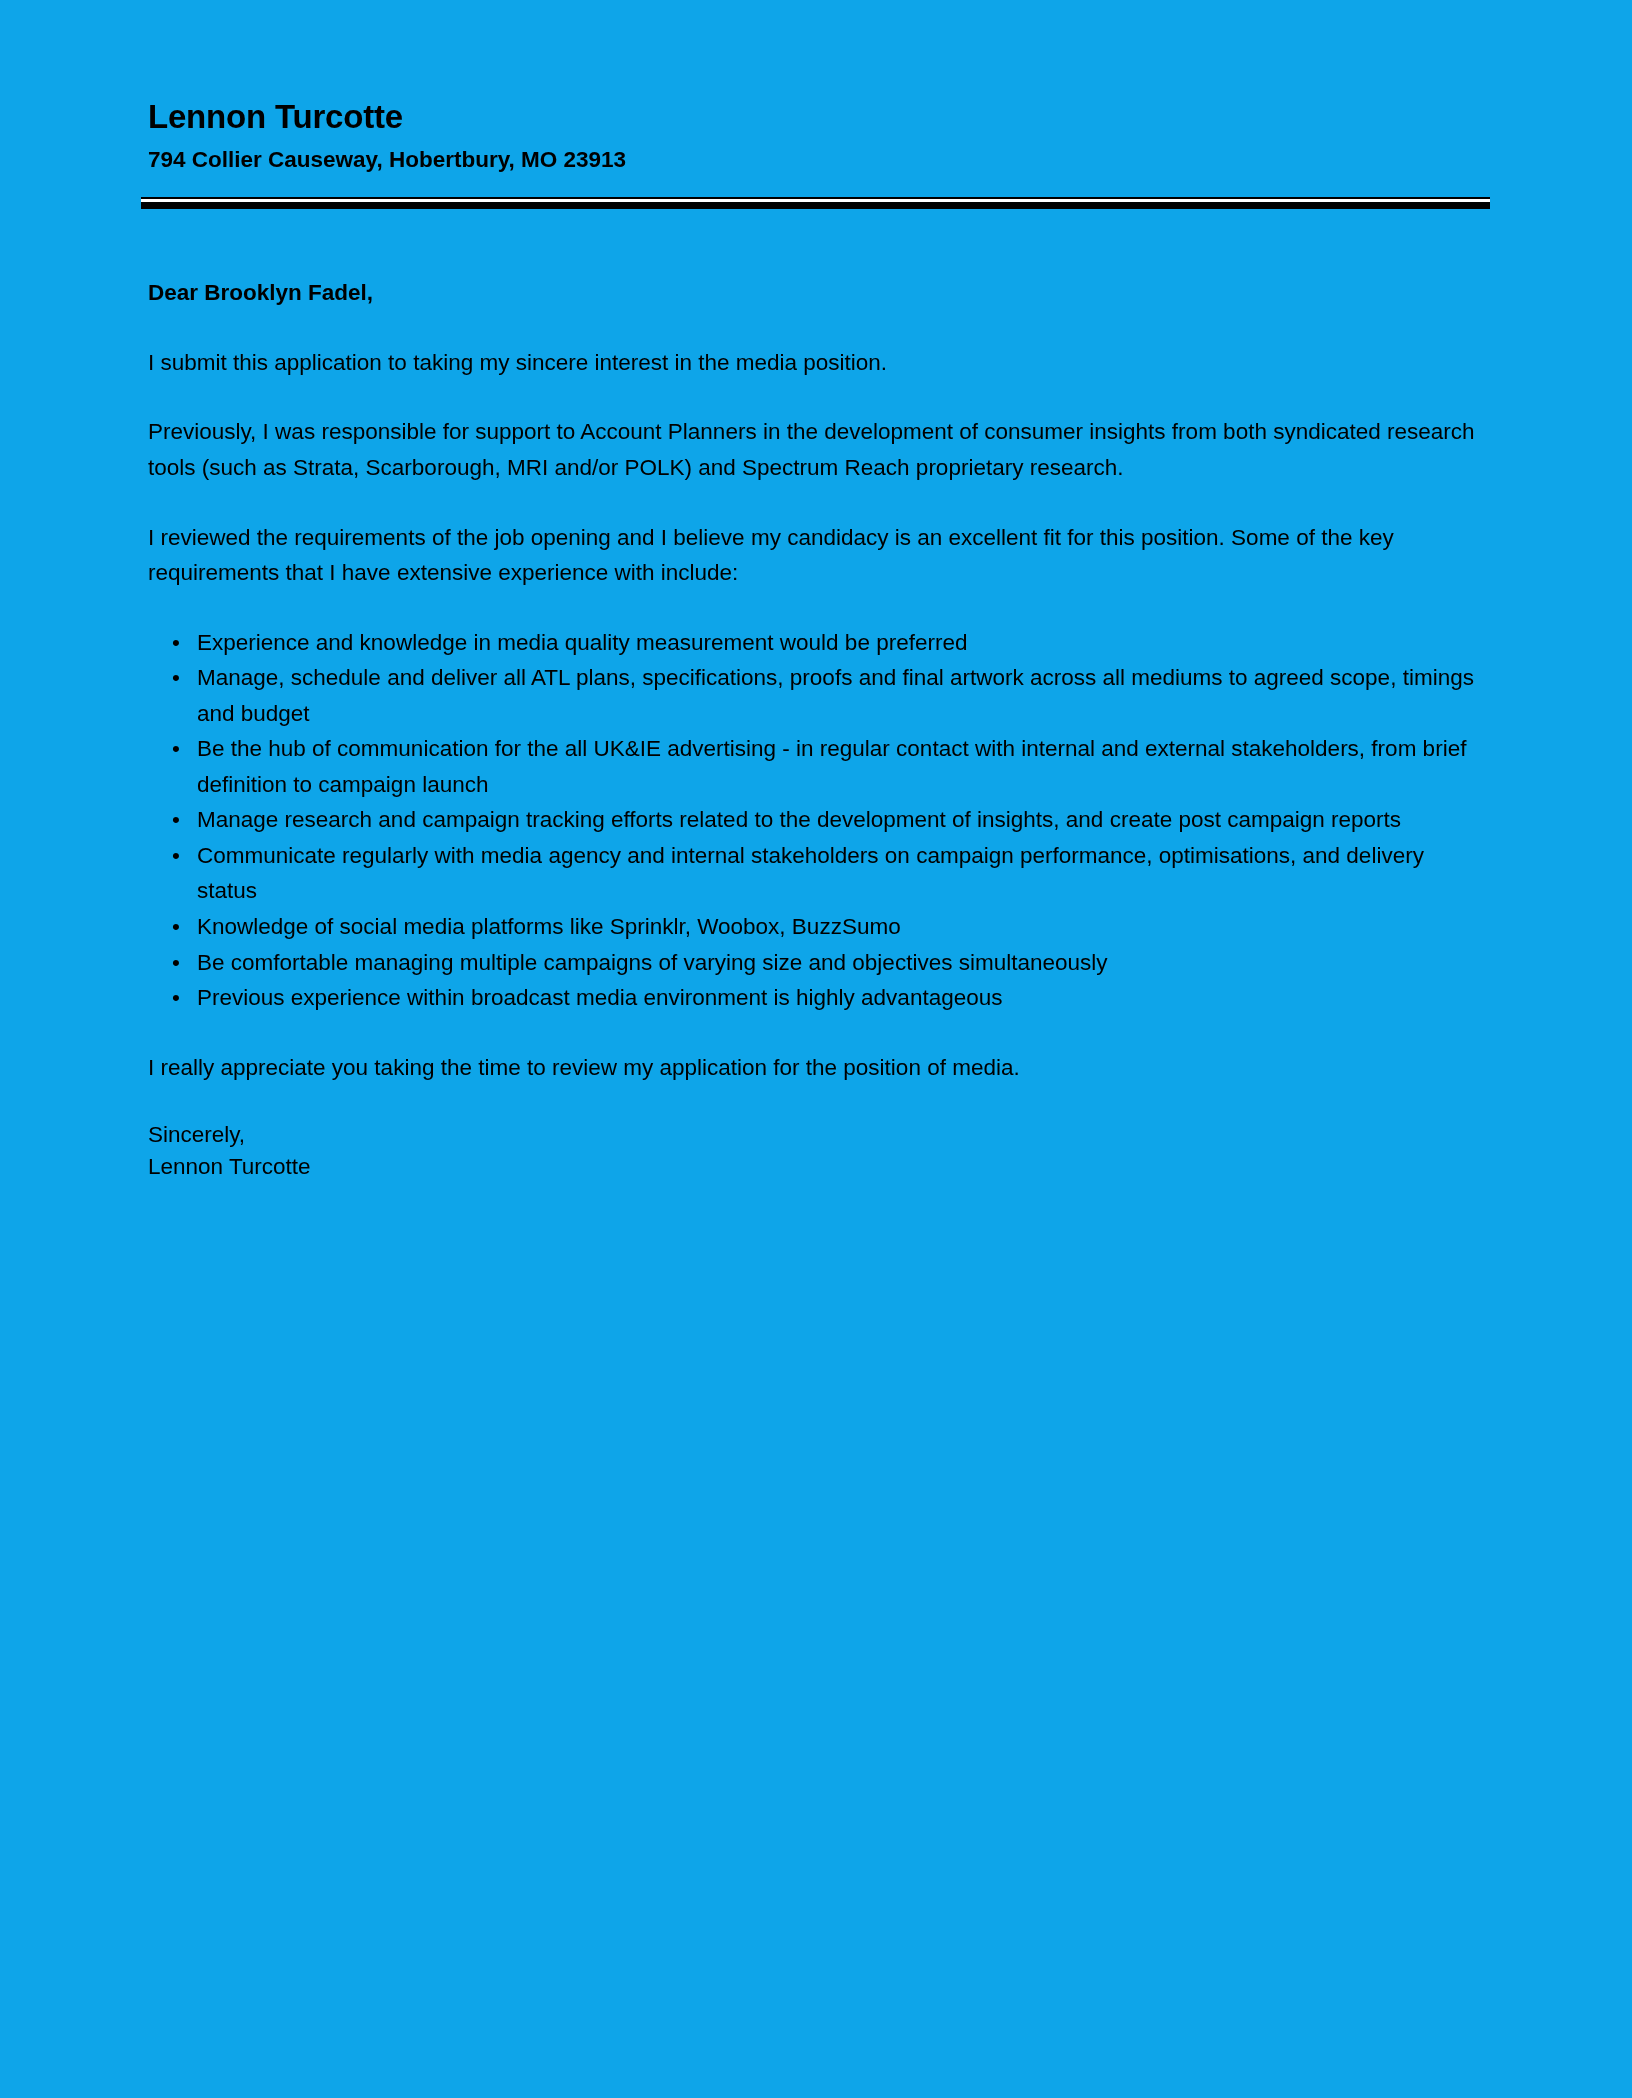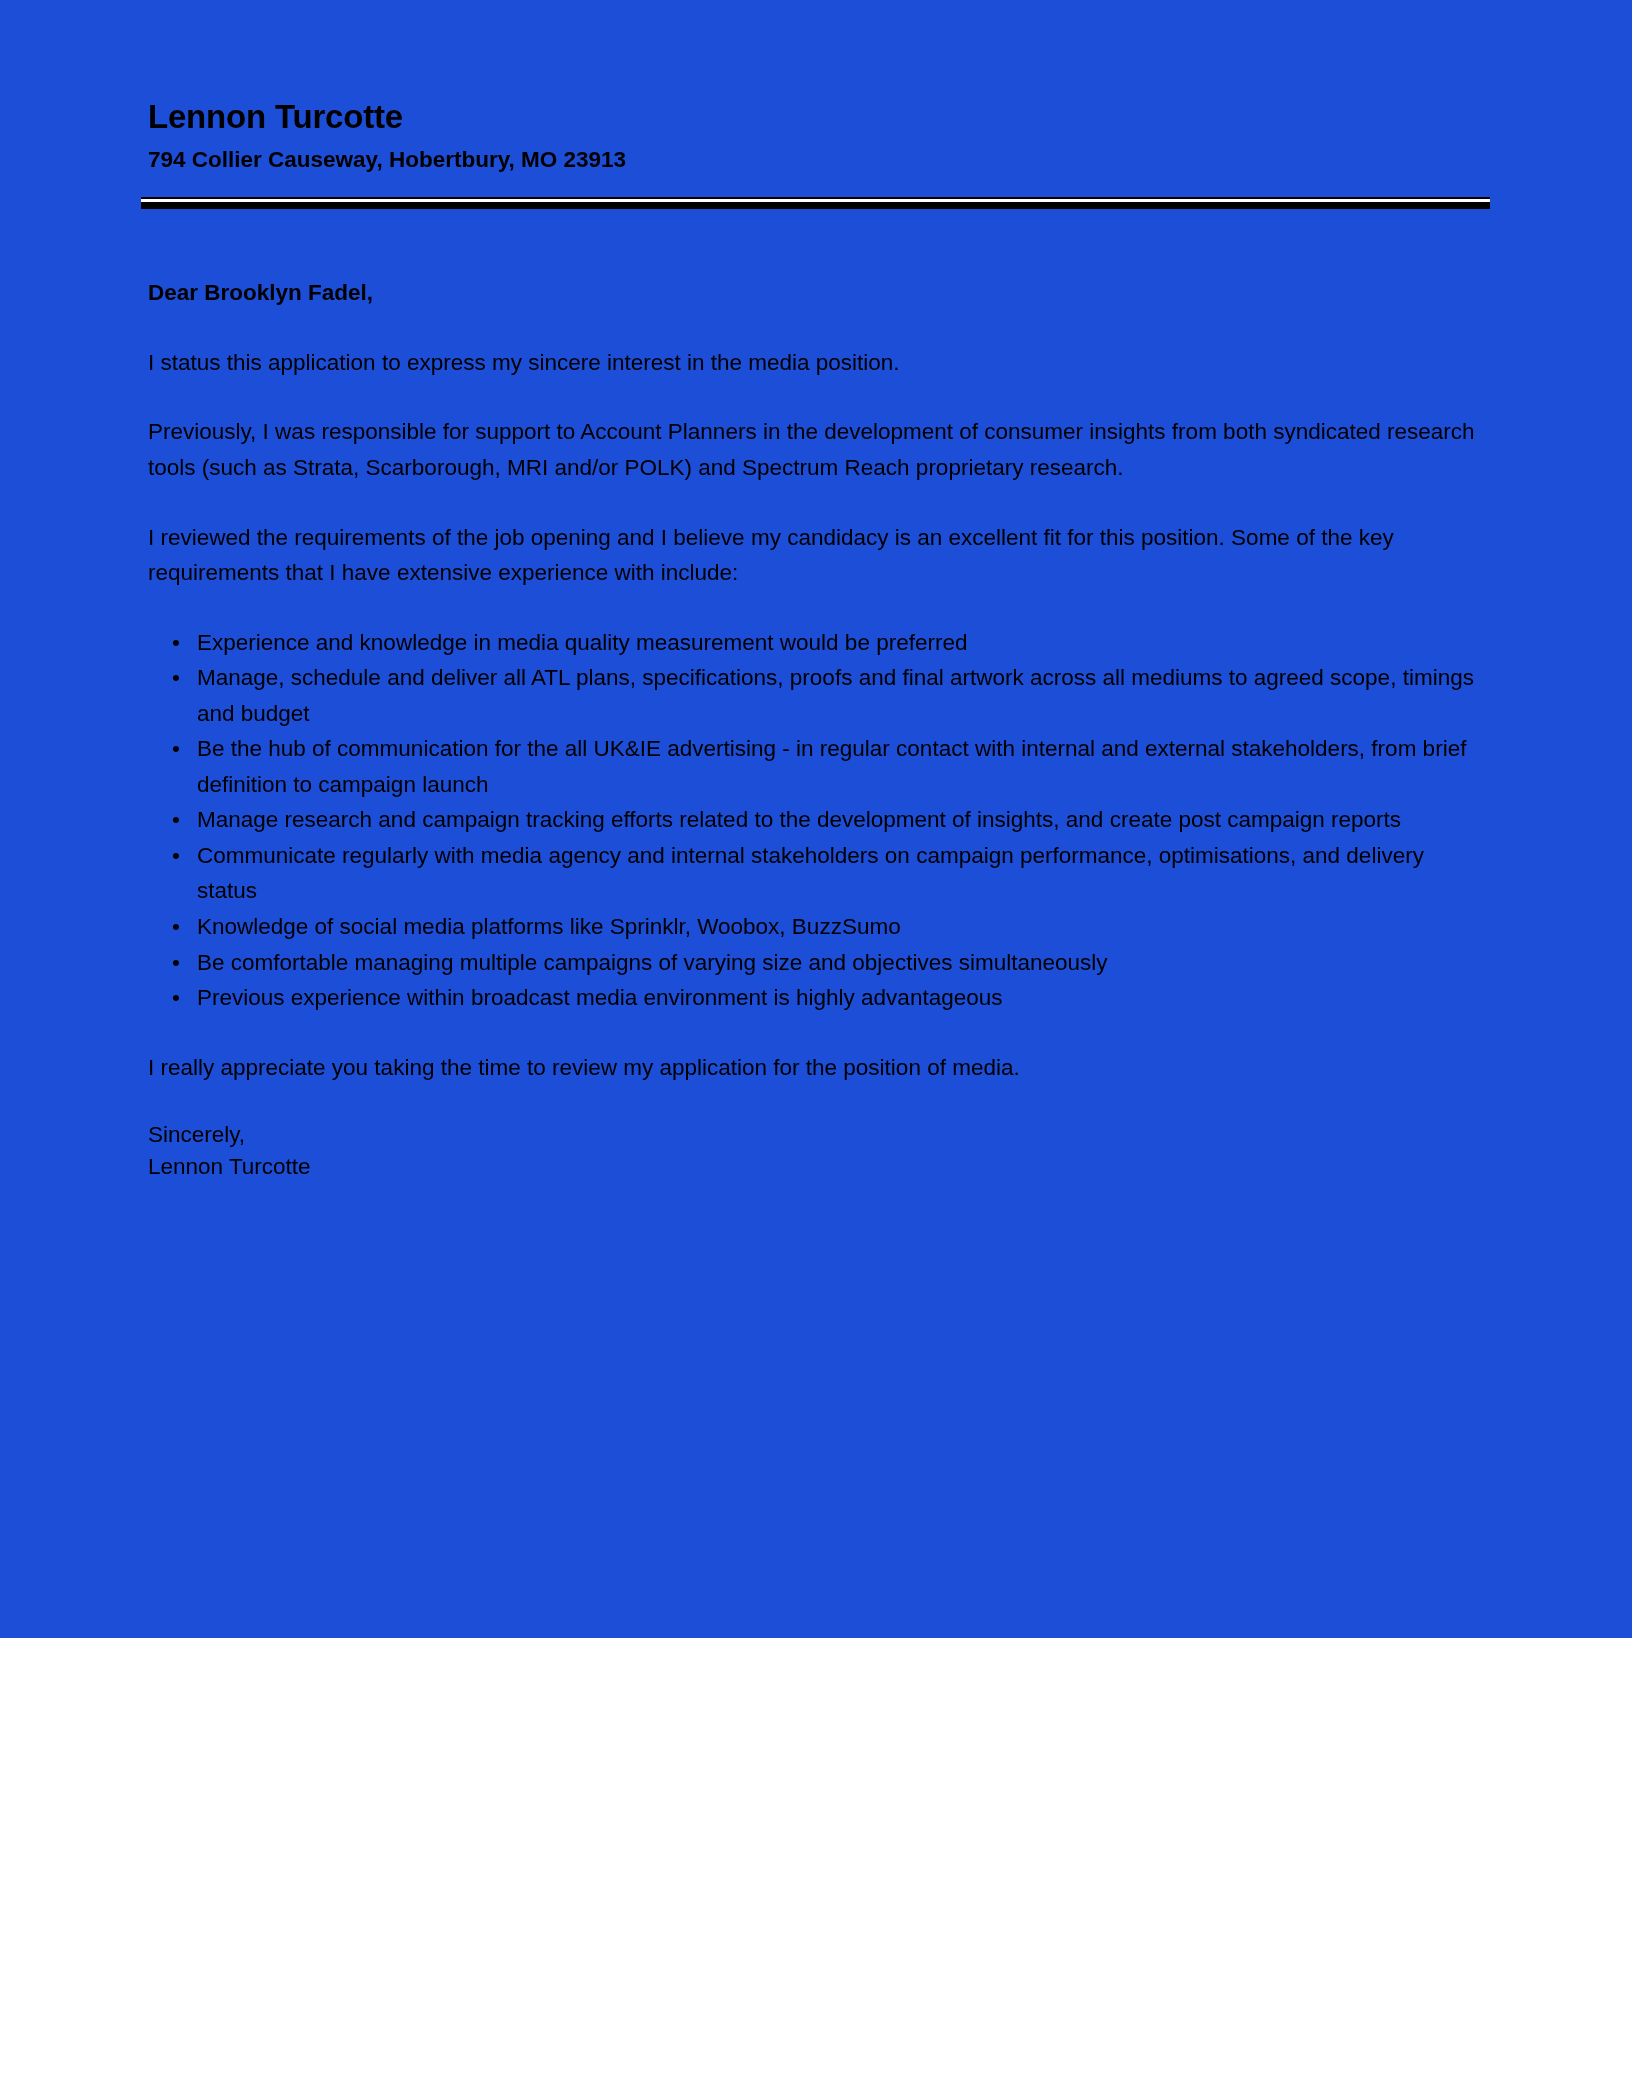--- a/index.html
+++ b/index.html
@@ -7,22 +7,22 @@
     padding: 0;
     background: #ffffff;
   }
   body {
     font-family: "Liberation Sans", sans-serif;
     color: #000000;
   }
   .page {
     position: relative;
     width: 1632px;
-    height: 1638px;
-    background: #1d4ed8;
+    height: 2098px;
+    background: #0ea5e9;
     box-sizing: border-box;
     overflow: hidden;
   }
   .content {
     position: absolute;
     left: 148px;
     top: 0;
     width: 1342px;
   }
 
@@ -133,21 +133,21 @@
     <div class="divider">
       <div class="rule-thin"></div>
       <div class="rule-gap"></div>
       <div class="rule-thick"></div>
     </div>
 
     <div class="letter-body">
 
       <div class="salutation">Dear Brooklyn Fadel,</div>
 
-      <p class="para">I status this application to express my sincere interest in the media position.</p>
+      <p class="para">I submit this application to taking my sincere interest in the media position.</p>
 
       <p class="para">Previously, I was responsible for support to Account Planners in the development of consumer insights from both syndicated research tools (such as Strata, Scarborough, MRI and/or POLK) and Spectrum Reach proprietary research.</p>
 
       <p class="para">I reviewed the requirements of the job opening and I believe my candidacy is an excellent fit for this position. Some of the key requirements that I have extensive experience with include:</p>
 
       <ul class="req-list">
         <li class="req-item">
           <span class="bullet">•</span>
           <span>Experience and knowledge in media quality measurement would be preferred</span>
         </li>

